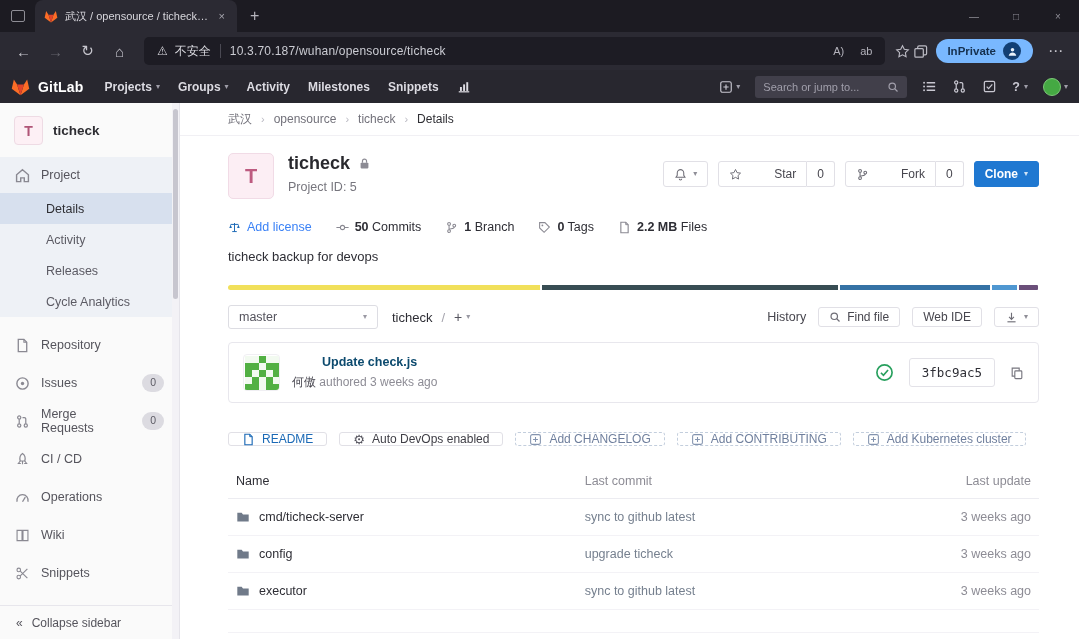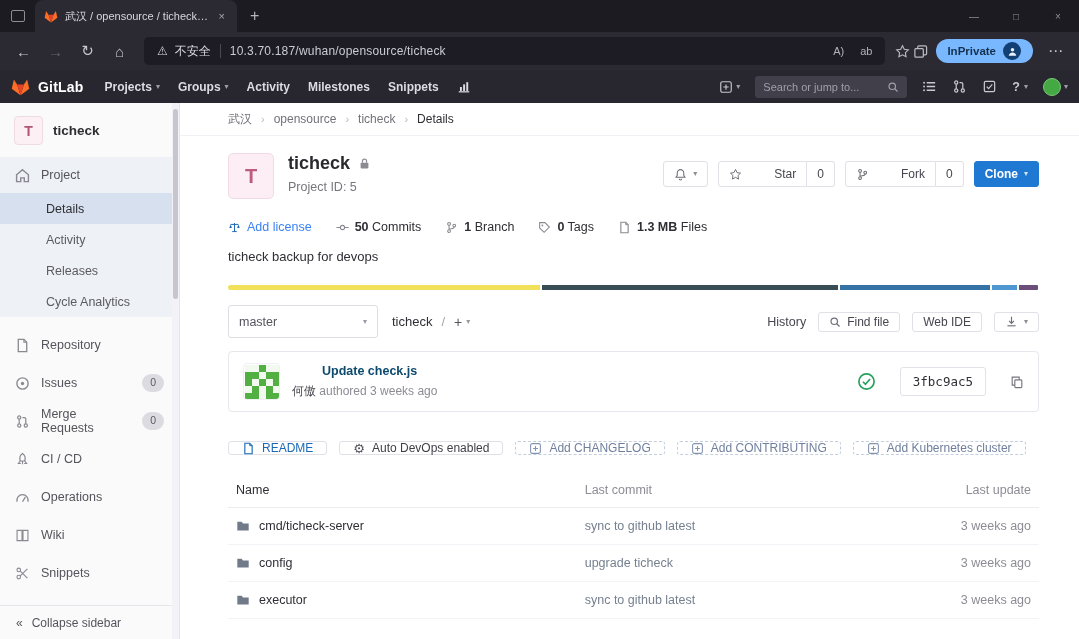--- a/index.html
+++ b/index.html
@@ -92,36 +92,36 @@
   .stat{display:flex;align-items:center;gap:6px;}
   .stat .si{color:#8a8992;}
   .stat.link{color:#3b82f6;}
   .stat.link .si{color:#1b69b6;}
 
   .proj-desc{margin:15px 40px 0 48px;font-size:13px;color:#2e2e35;}
 
   .langbar{display:flex;gap:2px;height:5px;margin:21px 40px 0 48px;border-radius:3px;overflow:hidden;}
 
   .file-nav{display:flex;align-items:center;gap:14px;margin:15px 40px 0 48px;}
-  .branch-select{width:150px;height:33px;border:1px solid #dddde3;border-radius:3px;display:flex;align-items:center;padding:0 10px;font-size:12.5px;color:#55545e;background:#fff;}
+  .branch-select{width:150px;height:24px;border:1px solid #dddde3;border-radius:3px;display:flex;align-items:center;padding:0 10px;font-size:12.5px;color:#55545e;background:#fff;}
   .branch-select .caret{margin-left:auto;}
   .repo-path{display:flex;align-items:center;gap:9px;font-size:13px;color:#2e2e35;}
   .repo-path .slash{color:#a5a4ad;}
   .plus-dd{display:flex;align-items:center;gap:4px;color:#55545e;font-size:14px;}
   .file-nav-right{margin-left:auto;display:flex;align-items:center;gap:12px;}
   .history-link{font-size:12.5px;color:#47464e;}
   .btn-sm{height:20px;}
 
   .commit-box{margin:13px 40px 0 48px;border:1px solid #e8e7ed;border-radius:4px;display:flex;align-items:center;padding:11px 14px;}
   .identicon{width:37px;height:37px;border-radius:4px;overflow:hidden;flex-shrink:0;background:#fff;border:1px solid #f0eff3;}
   .commit-info{margin-left:12px;min-width:0;}
   .commit-title{font-size:12.5px;font-weight:700;color:#0c4a6e;margin-left:30px;}
   .commit-meta{font-size:12px;color:#8d8c95;margin-top:5px;}
   .commit-meta .author{color:#4a4952;}
-  .commit-right{margin-left:auto;display:flex;align-items:center;gap:24px;}
+  .commit-right{margin-left:auto;display:flex;align-items:center;gap:15px;}
   .ci-status{color:#28a05e;display:flex;}
   .sha-pill{font-family:"DejaVu Sans Mono","Liberation Mono",monospace;font-size:12.5px;color:#2e2e35;border:1px solid #e3e2e8;border-radius:3px;padding:6px 12px;background:#fff;}
   .copy-btn{color:#77767f;display:flex;}
 
   .actions-row{display:flex;align-items:center;gap:12px;margin:29px 40px 0 48px;}
   .action-btn{height:14px;display:inline-flex;align-items:center;gap:7px;padding:0 13px;border-radius:3px;font-size:12px;white-space:nowrap;background:#fff;}
   .action-solid{border:1px solid #e1e0e6;color:#3f3e46;}
   .action-solid.blue{color:#1b69b6;}
   .action-solid.blue .ai{color:#1b69b6;}
   .action-dashed{border:1px dashed #c3cedd;color:#6f7f9d;}
@@ -565,21 +565,21 @@
         <span class="stat">
           <svg class="si" width="13" height="13">
               <use href="#i-tag"></use>
             </svg>
           <span><b>0</b> <span>Tags</span></span>
         </span>
         <span class="stat">
           <svg class="si" width="13" height="13">
               <use href="#i-doc"></use>
             </svg>
-          <span><b>1.3 MB</b> <span>Files</span></span>
+          <span><b>2.2 MB</b> <span>Files</span></span>
         </span>
       </div>
 
       <div class="proj-desc">ticheck backup for devops</div>
 
       <div class="langbar">
           <span style="height: 100%; flex: 0 0 auto; width: 38.5%; background: rgb(241, 224, 90);"></span>
           <span style="height: 100%; flex: 0 0 auto; width: 36.5%; background: rgb(56, 77, 84);"></span>
           <span style="height: 100%; flex: 0 0 auto; width: 18.5%; background: rgb(53, 114, 165);"></span>
           <span style="height: 100%; flex: 0 0 auto; width: 3%; background: rgb(79, 151, 209);"></span>

